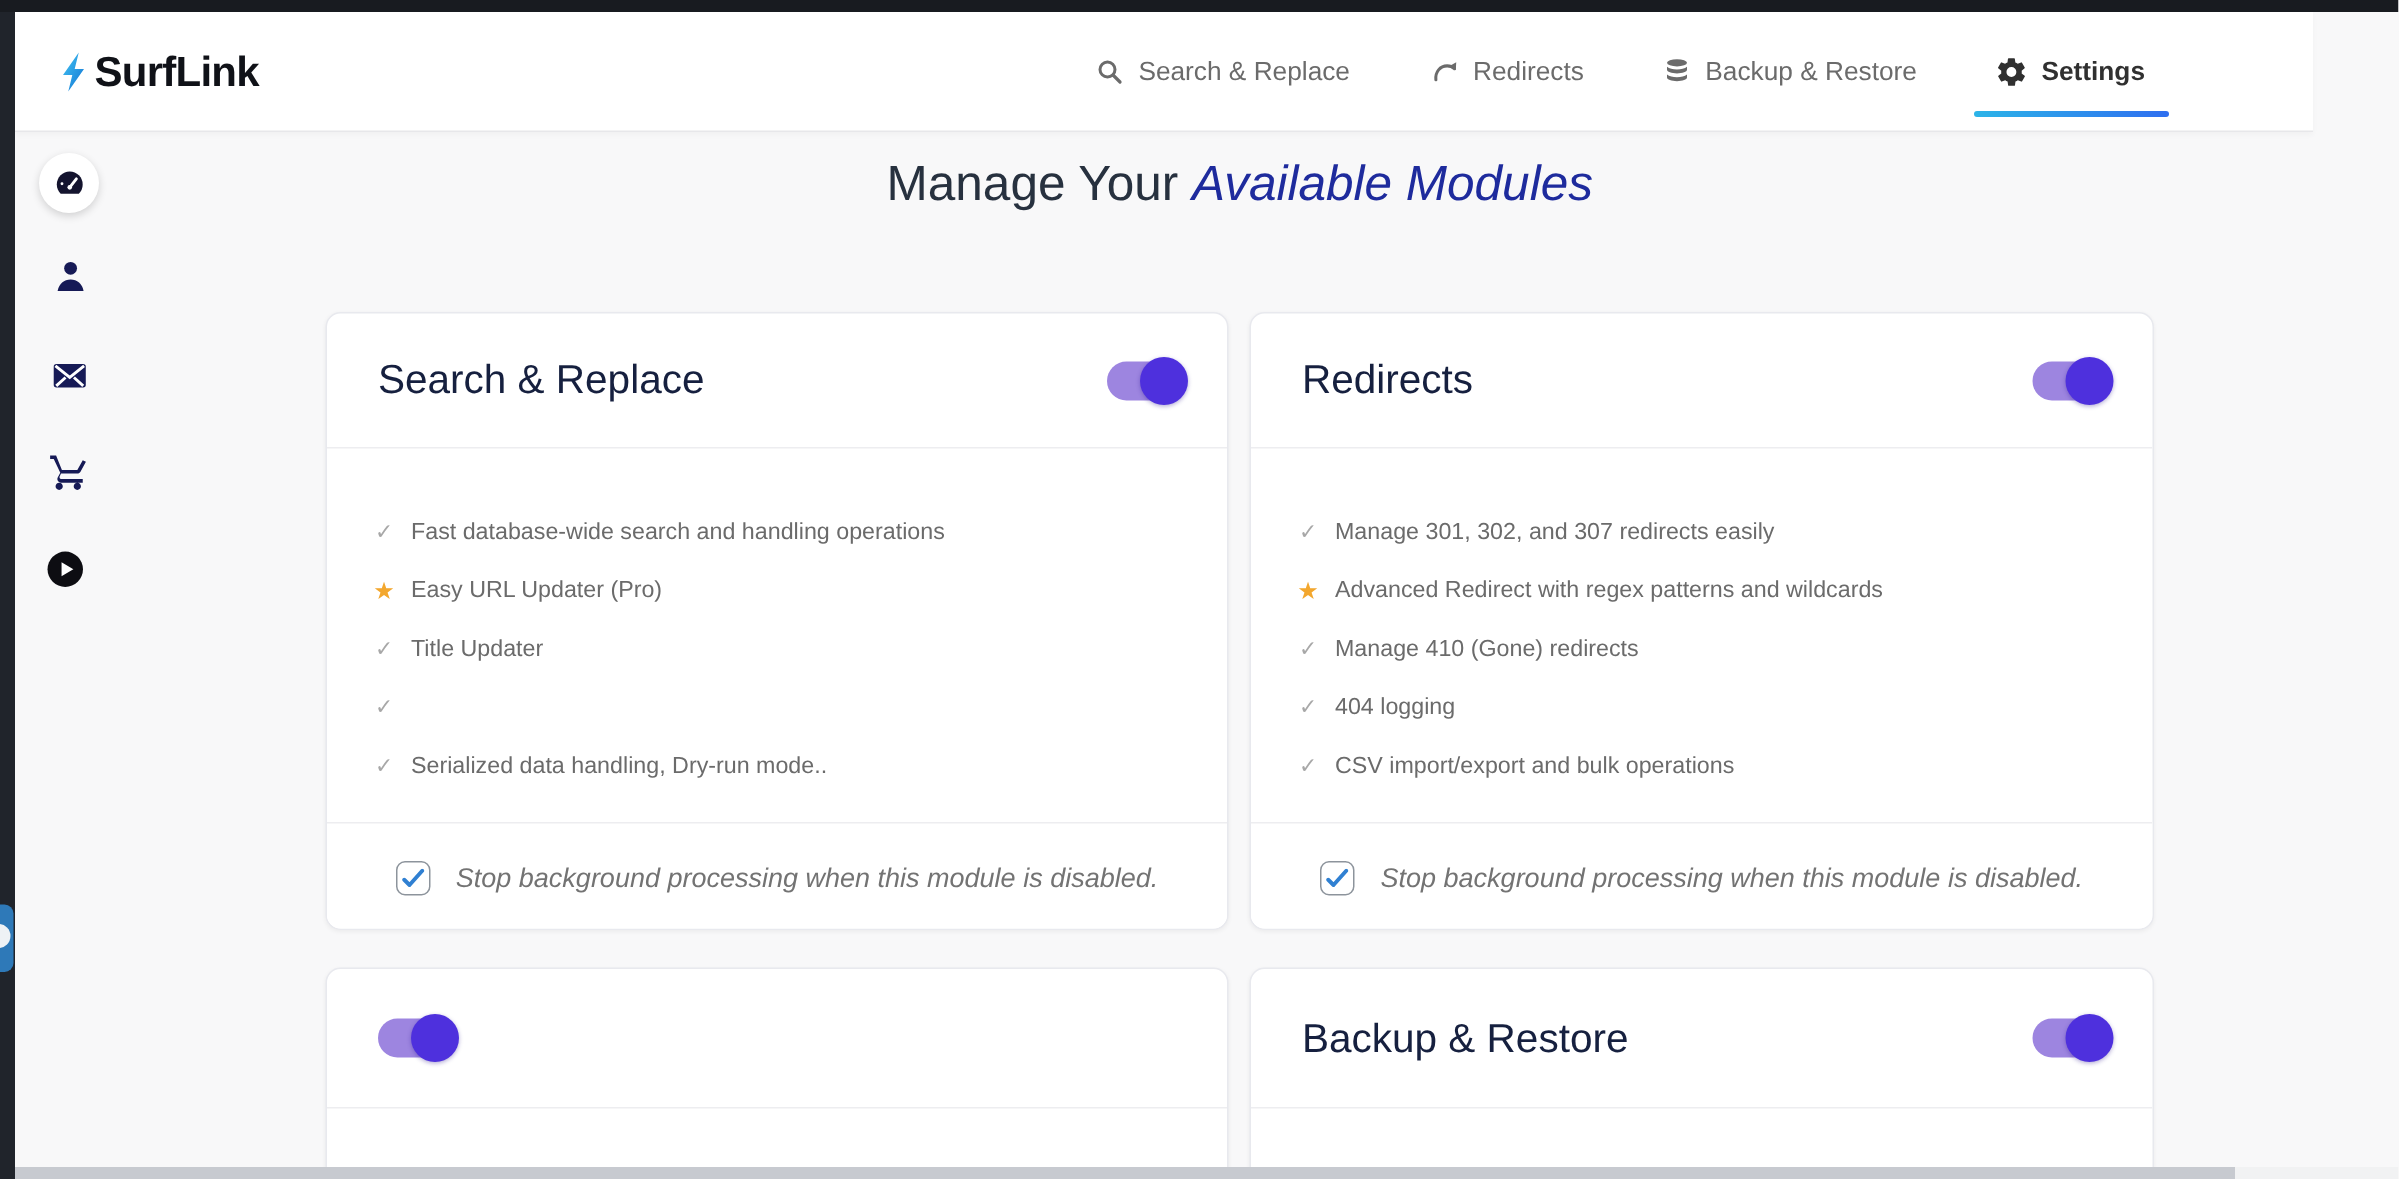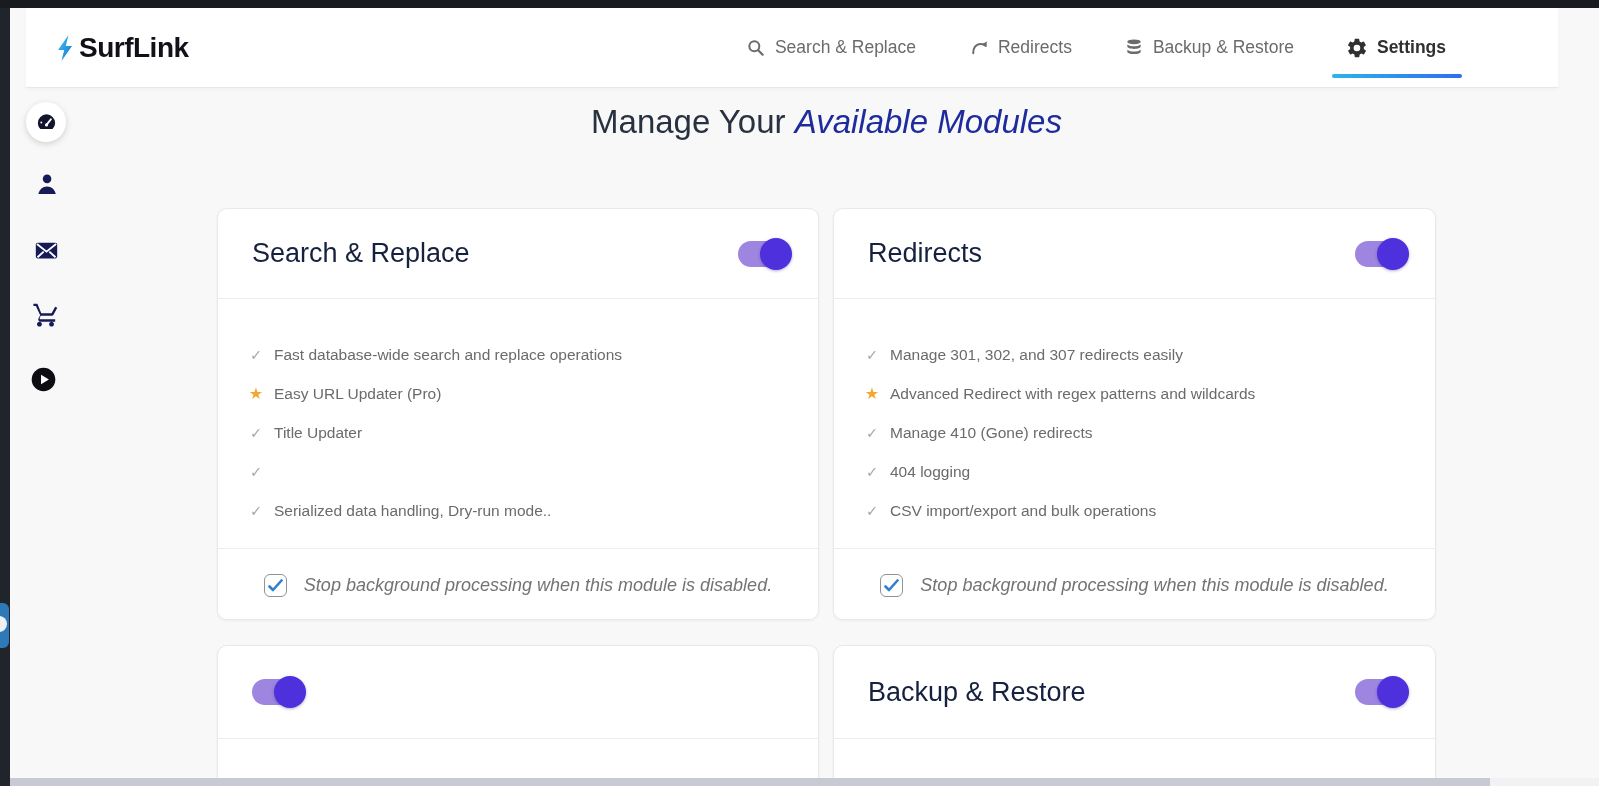--- a/index.html
+++ b/index.html
@@ -6,21 +6,21 @@
   html,body { width:1599px; height:786px; overflow:hidden; }
   body { font-family:"Liberation Sans","DejaVu Sans",sans-serif; background:#f8f8f9; position:relative; }
 
   
   .frame-top { position:absolute; left:0; top:0; width:1599px; height:8px; background:#181b20; z-index:9; }
   .frame-left { position:absolute; left:0; top:0; width:10px; height:786px; background:#20242b; z-index:8; }
 
   
   .nav { position:absolute; left:10px; top:8px; width:1532px; height:80px; background:#ffffff;
          border-bottom:1px solid #e7e7ea; box-shadow:0 2px 4px rgba(0,0,0,.03);
-         display:flex; align-items:center; padding:0 112px 0 28px; z-index:4;margin-left:16px; }
+         display:flex; align-items:center; padding:0 112px 0 28px; z-index:4; }
   .logo { display:flex; align-items:center; gap:3px; }
   .logo-text { font-size:28px; font-weight:700; color:#101218; letter-spacing:-.5px; }
   .nav-items { margin-left:auto; display:flex; align-items:center; gap:52px; height:100%; }
   .nav-item { display:flex; align-items:center; gap:9px; color:#6b6b6b; font-size:17.5px;
               height:100%; position:relative; cursor:pointer; }
   .nav-item svg { flex:none; }
   .nav-item.active { color:#303030; font-weight:700; }
   .nav-item.active::after { content:""; position:absolute; left:-14px; right:-16px; bottom:9px; height:4px;
               border-radius:3px; background:linear-gradient(90deg,#2cb4e8,#2e6ef0); }
 
@@ -176,21 +176,21 @@
 <div class="card card1">
   <div class="card-header">
     <span class="card-title">Search &amp; Replace</span>
     <div class="toggle">
         <div class="knob"></div>
       </div>
   </div>
   <div class="card-body">
     <div class="feature">
       <span class="marker check">✓</span>
-      <span class="ftext">Fast database-wide search and replace operations</span>
+      <span class="ftext">Fast database-wide search and handling operations</span>
     </div>
     <div class="feature">
       <span class="marker star">★</span>
       <span class="ftext">Easy URL Updater (Pro)</span>
     </div>
     <div class="feature">
       <span class="marker check">✓</span>
       <span class="ftext">Title Updater</span>
     </div>
     <div class="feature">

